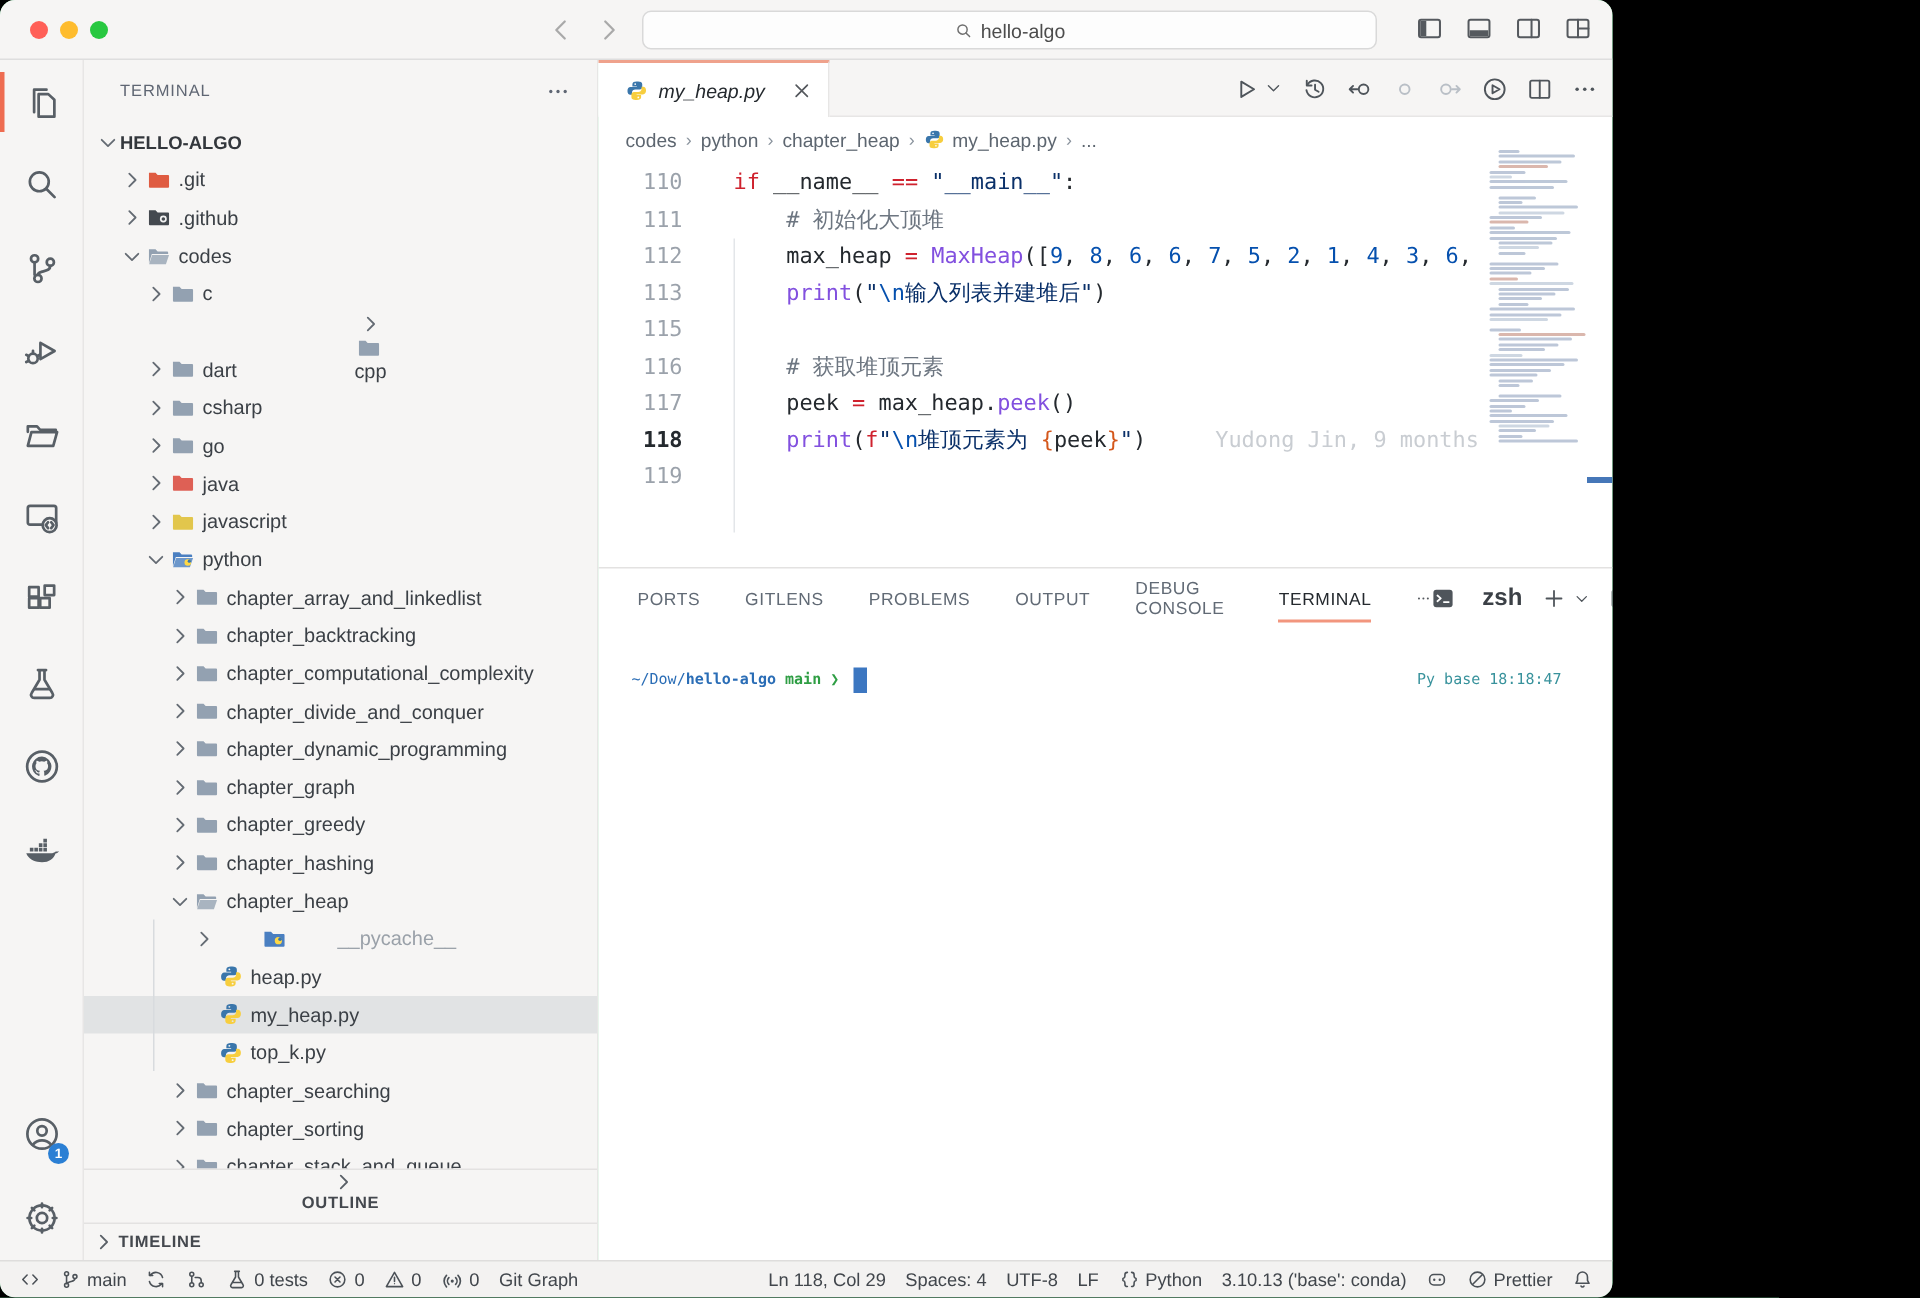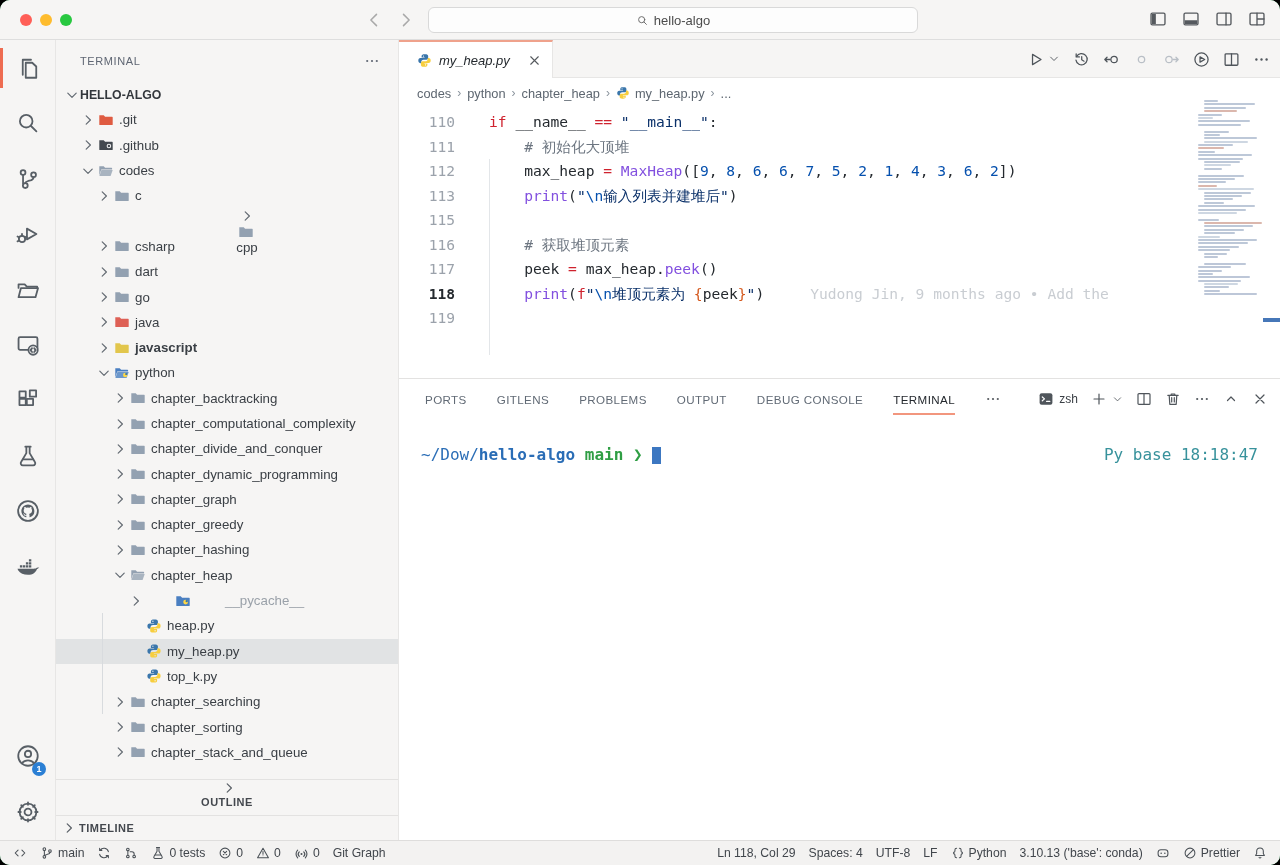--- a/index.html
+++ b/index.html
@@ -1,17 +1,17 @@
 <!DOCTYPE html>
 <html><head>
 <meta charset="utf-8">
 <style>
   * { margin:0; padding:0; box-sizing:border-box; }
   html,body { width:1280px; height:865px; background:#000; font-family:"Liberation Sans", sans-serif; }
-  .window { position:relative; width:1280px; height:865px; border-radius:10px; overflow:hidden; background:#86efac; }
+  .window { position:relative; width:1075px; height:865px; border-radius:10px; overflow:hidden; background:#86efac; }
 
   
   .titlebar { position:absolute; left:0; top:0; right:0; height:40px; background:#f6f5f4; border-bottom:1px solid #dedede; }
   .traffic { position:absolute; top:14px; width:12px; height:12px; border-radius:50%; }
   .t-red{ left:20px; background:#ff5f57; } .t-yellow{ left:40px; background:#febc2e; } .t-green{ left:60px; background:#28c840; }
   .nav-arrow { position:absolute; top:10px; width:20px; height:20px; color:#a9a9a9; }
   .nav-back{ left:364px; } .nav-fwd{ left:396px; }
   .cmd-center { position:absolute; left:428px; top:7px; width:490px; height:26px; background:#fdfdfd; border:1px solid #d9d9d9; border-radius:6px; display:flex; align-items:center; justify-content:center; gap:5px; color:#4c4c4c; font-size:13px; }
   .cmd-center .icon{ width:13px; height:13px; color:#6d6d6d; }
   .tb-actions { position:absolute; right:14px; top:10px; display:flex; gap:15px; }
@@ -74,23 +74,23 @@
   
   .panel-region { position:absolute; left:399px; top:378px; right:0; bottom:25px; background:#fff; border-top:1px solid #e3e2e1; }
   .panel-head { position:absolute; left:0; right:0; top:0; height:40px; display:flex; align-items:center; padding:0 12px 0 26px; }
   .ptabs { display:flex; gap:30px; align-items:center; flex:1; }
   .ptab { position:relative; font-size:11.6px; letter-spacing:.4px; color:#616a75; padding:5px 0; }
   .ptab.active { color:#24292e; }
   .ptab.active::after { content:""; position:absolute; left:0; right:0; bottom:-4px; height:2px; background:#f2967e; }
   .ptab-more{ width:16px; height:16px; color:#55595e; }
   .pactions { display:flex; align-items:center; gap:13px; }
   .pactions .icon { width:16px; height:16px; color:#4f555b; }
-  .pactions .zsh { display:flex; align-items:center; gap:5px; font-size:12px; color:#3b4046; }
+  .pactions .zsh { display:flex; align-items:center; gap:18px; font-size:16px; color:#3b4046;font-weight:bold; }
   .pactions .icon.sm { width:11px; height:11px; margin-left:-8px; }
-  .terminal { position:absolute; left:0; right:0; top:40px; bottom:0; font-family:"DejaVu Sans Mono", monospace; font-size:16px; padding:26px 22px 0 22px; }
+  .terminal { position:absolute; left:0; right:0; top:40px; bottom:0; font-family:"DejaVu Sans Mono", monospace; font-size:10px; padding:26px 34px 0 22px; }
   .prompt-row { display:flex; justify-content:space-between; align-items:center; }
   .p-path { color:#2a6db6; } .p-repo { color:#2a6db6; font-weight:bold; }
   .p-branch { color:#2f9e44; font-weight:bold;} .p-arrow { color:#2f9e44; }
   .p-cursor { display:inline-block; width:9px; height:17px; background:#3c77c1; vertical-align:middle; margin-left:9px; }
   .p-right { color:#38929c; }
 
   
   .statusbar { position:absolute; left:0; right:0; bottom:0; height:25px; background:#f3f2f1; border-top:1px solid #dedddc; display:flex; align-items:center; justify-content:space-between; padding:0 13px; font-size:12.2px; color:#41464c; }
   .sb-left, .sb-right { display:flex; align-items:center; gap:13px; height:100%; }
   .status-item { display:flex; align-items:center; gap:4px; height:100%; }
@@ -356,62 +356,62 @@
           <span class="chev icon">
             <svg viewBox="0 0 16 16">
               <path d="M6.2 3.8L10.4 8l-4.2 4.2"></path>
             </svg>
           </span>
           <span class="icon ficon">
             <svg viewBox="0 0 16 16">
               <path fill="#93a1b1" stroke="none" d="M1.3 3.2h4.4l1.4 1.5h7c.34 0 .6.27.6.6v7.2c0 .33-.26.6-.6.6H1.9a.6.6 0 0 1-.6-.6z"></path>
             </svg>
           </span>
+          <span>dart</span>
+        </div>
+        <div class="trow" style="padding-left: 40px;">
+          <span class="chev icon">
+            <svg viewBox="0 0 16 16">
+              <path d="M6.2 3.8L10.4 8l-4.2 4.2"></path>
+            </svg>
+          </span>
+          <span class="icon ficon">
+            <svg viewBox="0 0 16 16">
+              <path fill="#93a1b1" stroke="none" d="M1.3 3.2h4.4l1.4 1.5h7c.34 0 .6.27.6.6v7.2c0 .33-.26.6-.6.6H1.9a.6.6 0 0 1-.6-.6z"></path>
+            </svg>
+          </span>
           <span>csharp</span>
         </div>
         <div class="trow" style="padding-left: 40px;">
           <span class="chev icon">
             <svg viewBox="0 0 16 16">
               <path d="M6.2 3.8L10.4 8l-4.2 4.2"></path>
             </svg>
           </span>
           <span class="icon ficon">
             <svg viewBox="0 0 16 16">
               <path fill="#93a1b1" stroke="none" d="M1.3 3.2h4.4l1.4 1.5h7c.34 0 .6.27.6.6v7.2c0 .33-.26.6-.6.6H1.9a.6.6 0 0 1-.6-.6z"></path>
             </svg>
           </span>
-          <span>dart</span>
+          <span>go</span>
         </div>
         <div class="trow" style="padding-left: 40px;">
           <span class="chev icon">
             <svg viewBox="0 0 16 16">
               <path d="M6.2 3.8L10.4 8l-4.2 4.2"></path>
             </svg>
           </span>
           <span class="icon ficon">
             <svg viewBox="0 0 16 16">
-              <path fill="#93a1b1" stroke="none" d="M1.3 3.2h4.4l1.4 1.5h7c.34 0 .6.27.6.6v7.2c0 .33-.26.6-.6.6H1.9a.6.6 0 0 1-.6-.6z"></path>
-            </svg>
-          </span>
-          <span>go</span>
+              <path fill="#de6055" stroke="none" d="M1.3 3.2h4.4l1.4 1.5h7c.34 0 .6.27.6.6v7.2c0 .33-.26.6-.6.6H1.9a.6.6 0 0 1-.6-.6z"></path>
+            </svg>
+          </span>
+          <span>java</span>
         </div>
         <div class="trow" style="padding-left: 40px;">
-          <span class="chev icon">
-            <svg viewBox="0 0 16 16">
-              <path d="M6.2 3.8L10.4 8l-4.2 4.2"></path>
-            </svg>
-          </span>
-          <span class="icon ficon">
-            <svg viewBox="0 0 16 16">
-              <path fill="#de6055" stroke="none" d="M1.3 3.2h4.4l1.4 1.5h7c.34 0 .6.27.6.6v7.2c0 .33-.26.6-.6.6H1.9a.6.6 0 0 1-.6-.6z"></path>
-            </svg>
-          </span>
-          <span>java</span>
-        </div>
-        <div class="trow" style="padding-left: 40px; font-weight: bold;">
           <span class="chev icon">
             <svg viewBox="0 0 16 16">
               <path d="M6.2 3.8L10.4 8l-4.2 4.2"></path>
             </svg>
           </span>
           <span class="icon ficon">
             <svg viewBox="0 0 16 16">
               <path fill="#e2c64c" stroke="none" d="M1.3 3.2h4.4l1.4 1.5h7c.34 0 .6.27.6.6v7.2c0 .33-.26.6-.6.6H1.9a.6.6 0 0 1-.6-.6z"></path>
             </svg>
           </span>
@@ -425,20 +425,33 @@
           </span>
           <span class="icon ficon">
             <svg viewBox="0 0 16 16">
               <path fill="#4a7fc1" stroke="none" d="M1.3 3.2h4.4l1.4 1.5h6.4c.34 0 .6.27.6.6v1.1H3.2L1.3 12.5z"></path>
               <path fill="#4a7fc1" opacity=".8" stroke="none" d="M3.4 7h11.3l-2.1 6.1H1.4z"></path>
               <circle cx="11.2" cy="10" r="2.2" fill="#ffd845" stroke="none"></circle>
               <circle cx="12.2" cy="9.1" r="1.1" fill="#3a76ab" stroke="none"></circle>
             </svg>
           </span>
           <span>python</span>
+        </div>
+        <div class="trow" style="padding-left: 56px;">
+          <span class="chev icon">
+            <svg viewBox="0 0 16 16">
+              <path d="M6.2 3.8L10.4 8l-4.2 4.2"></path>
+            </svg>
+          </span>
+          <span class="icon ficon">
+            <svg viewBox="0 0 16 16">
+              <path fill="#93a1b1" stroke="none" d="M1.3 3.2h4.4l1.4 1.5h7c.34 0 .6.27.6.6v7.2c0 .33-.26.6-.6.6H1.9a.6.6 0 0 1-.6-.6z"></path>
+            </svg>
+          </span>
+          <span>chapter_array_and_linkedlist</span>
         </div>
         <div class="trow" style="padding-left: 56px;">
           <span class="chev icon">
             <svg viewBox="0 0 16 16">
               <path d="M6.2 3.8L10.4 8l-4.2 4.2"></path>
             </svg>
           </span>
           <span class="icon ficon">
             <svg viewBox="0 0 16 16">
               <path fill="#93a1b1" stroke="none" d="M1.3 3.2h4.4l1.4 1.5h7c.34 0 .6.27.6.6v7.2c0 .33-.26.6-.6.6H1.9a.6.6 0 0 1-.6-.6z"></path>

